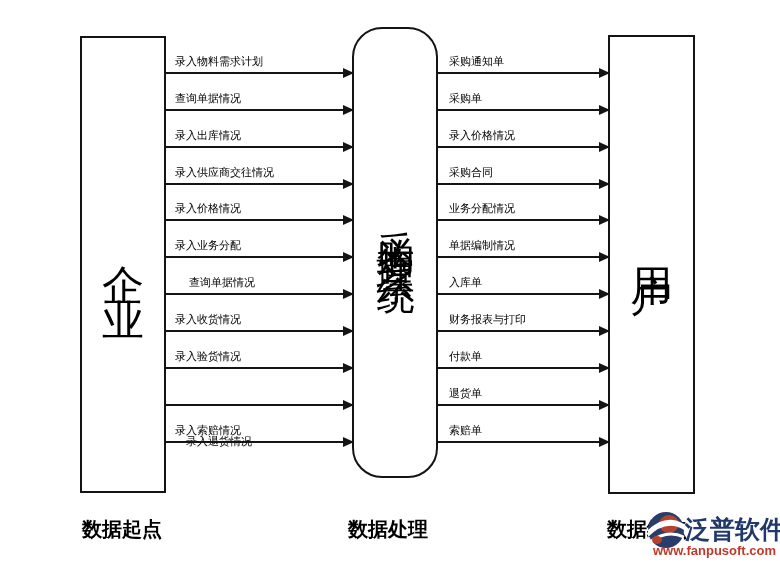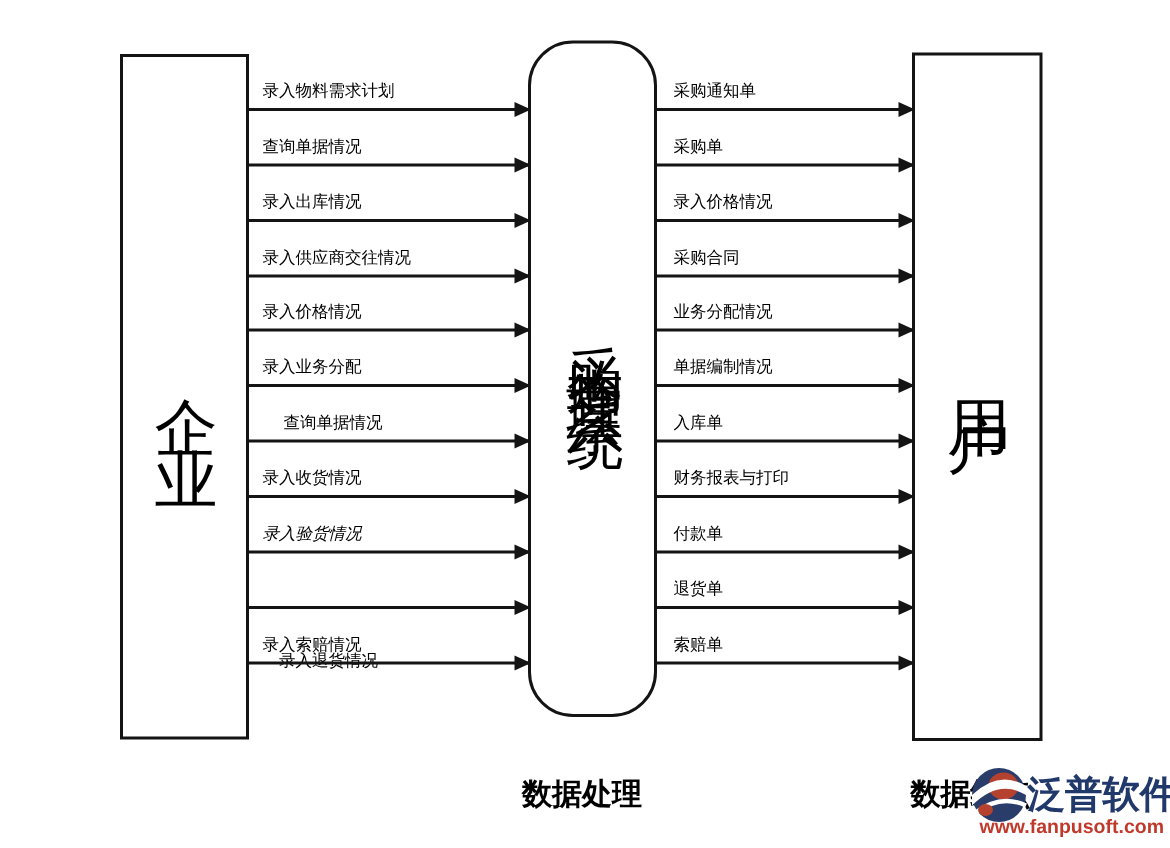--- a/index.html
+++ b/index.html
@@ -109,21 +109,21 @@
         <span class="arrow-head"></span>
       </div>
       <div class="flow-label" style="left: 189px; top: 273px;">查询单据情况</div>
       <div class="arrow" style="left: 166px; top: 293px; width: 186px;">
         <span class="arrow-head"></span>
       </div>
       <div class="flow-label" style="left: 175px; top: 310px;">录入收货情况</div>
       <div class="arrow" style="left: 166px; top: 330px; width: 186px;">
         <span class="arrow-head"></span>
       </div>
-      <div class="flow-label" style="left: 175px; top: 347px; font-style: italic;">录入验货情况</div>
+      <div class="flow-label" style="left: 175px; top: 347px;">录入验货情况</div>
       <div class="arrow" style="left: 166px; top: 367px; width: 186px;">
         <span class="arrow-head"></span>
       </div>
       <div class="flow-label" style="left: 186px; top: 384px; margin-top: 48px;">录入退货情况</div>
       <div class="arrow" style="left: 166px; top: 404px; width: 186px;">
         <span class="arrow-head"></span>
       </div>
       <div class="flow-label" style="left: 175px; top: 421px;">录入索赔情况</div>
       <div class="arrow" style="left: 166px; top: 441px; width: 186px;">
         <span class="arrow-head"></span>
@@ -169,20 +169,21 @@
       <div class="flow-label" style="left: 449px; top: 384px;">退货单</div>
       <div class="arrow" style="left: 438px; top: 404px; width: 170px;">
         <span class="arrow-head"></span>
       </div>
       <div class="flow-label" style="left: 449px; top: 421px;">索赔单</div>
       <div class="arrow" style="left: 438px; top: 441px; width: 170px;">
         <span class="arrow-head"></span>
       </div>
     </div>
 
+  <div class="footer-label footer-left">数据起点</div>
   <div class="footer-label footer-center">数据处理</div>
   <div class="footer-label footer-right">数据终点</div>
 
   <div class="watermark">
     <span class="wm-logo">
       <svg width="38" height="38" viewBox="0 0 38 38">
         <circle cx="19" cy="19" r="18" fill="#2a3c6a"></circle>
         <ellipse cx="22" cy="13" rx="10" ry="9" fill="#b5422f"></ellipse>
         <path d="M1 26 Q 19 8 37 19 L 37 13 Q 19 2 1 19 Z" fill="#ffffff"></path>
         <path d="M3 31 Q 20 18 37 26" stroke="#ffffff" stroke-width="3" fill="none"></path>

